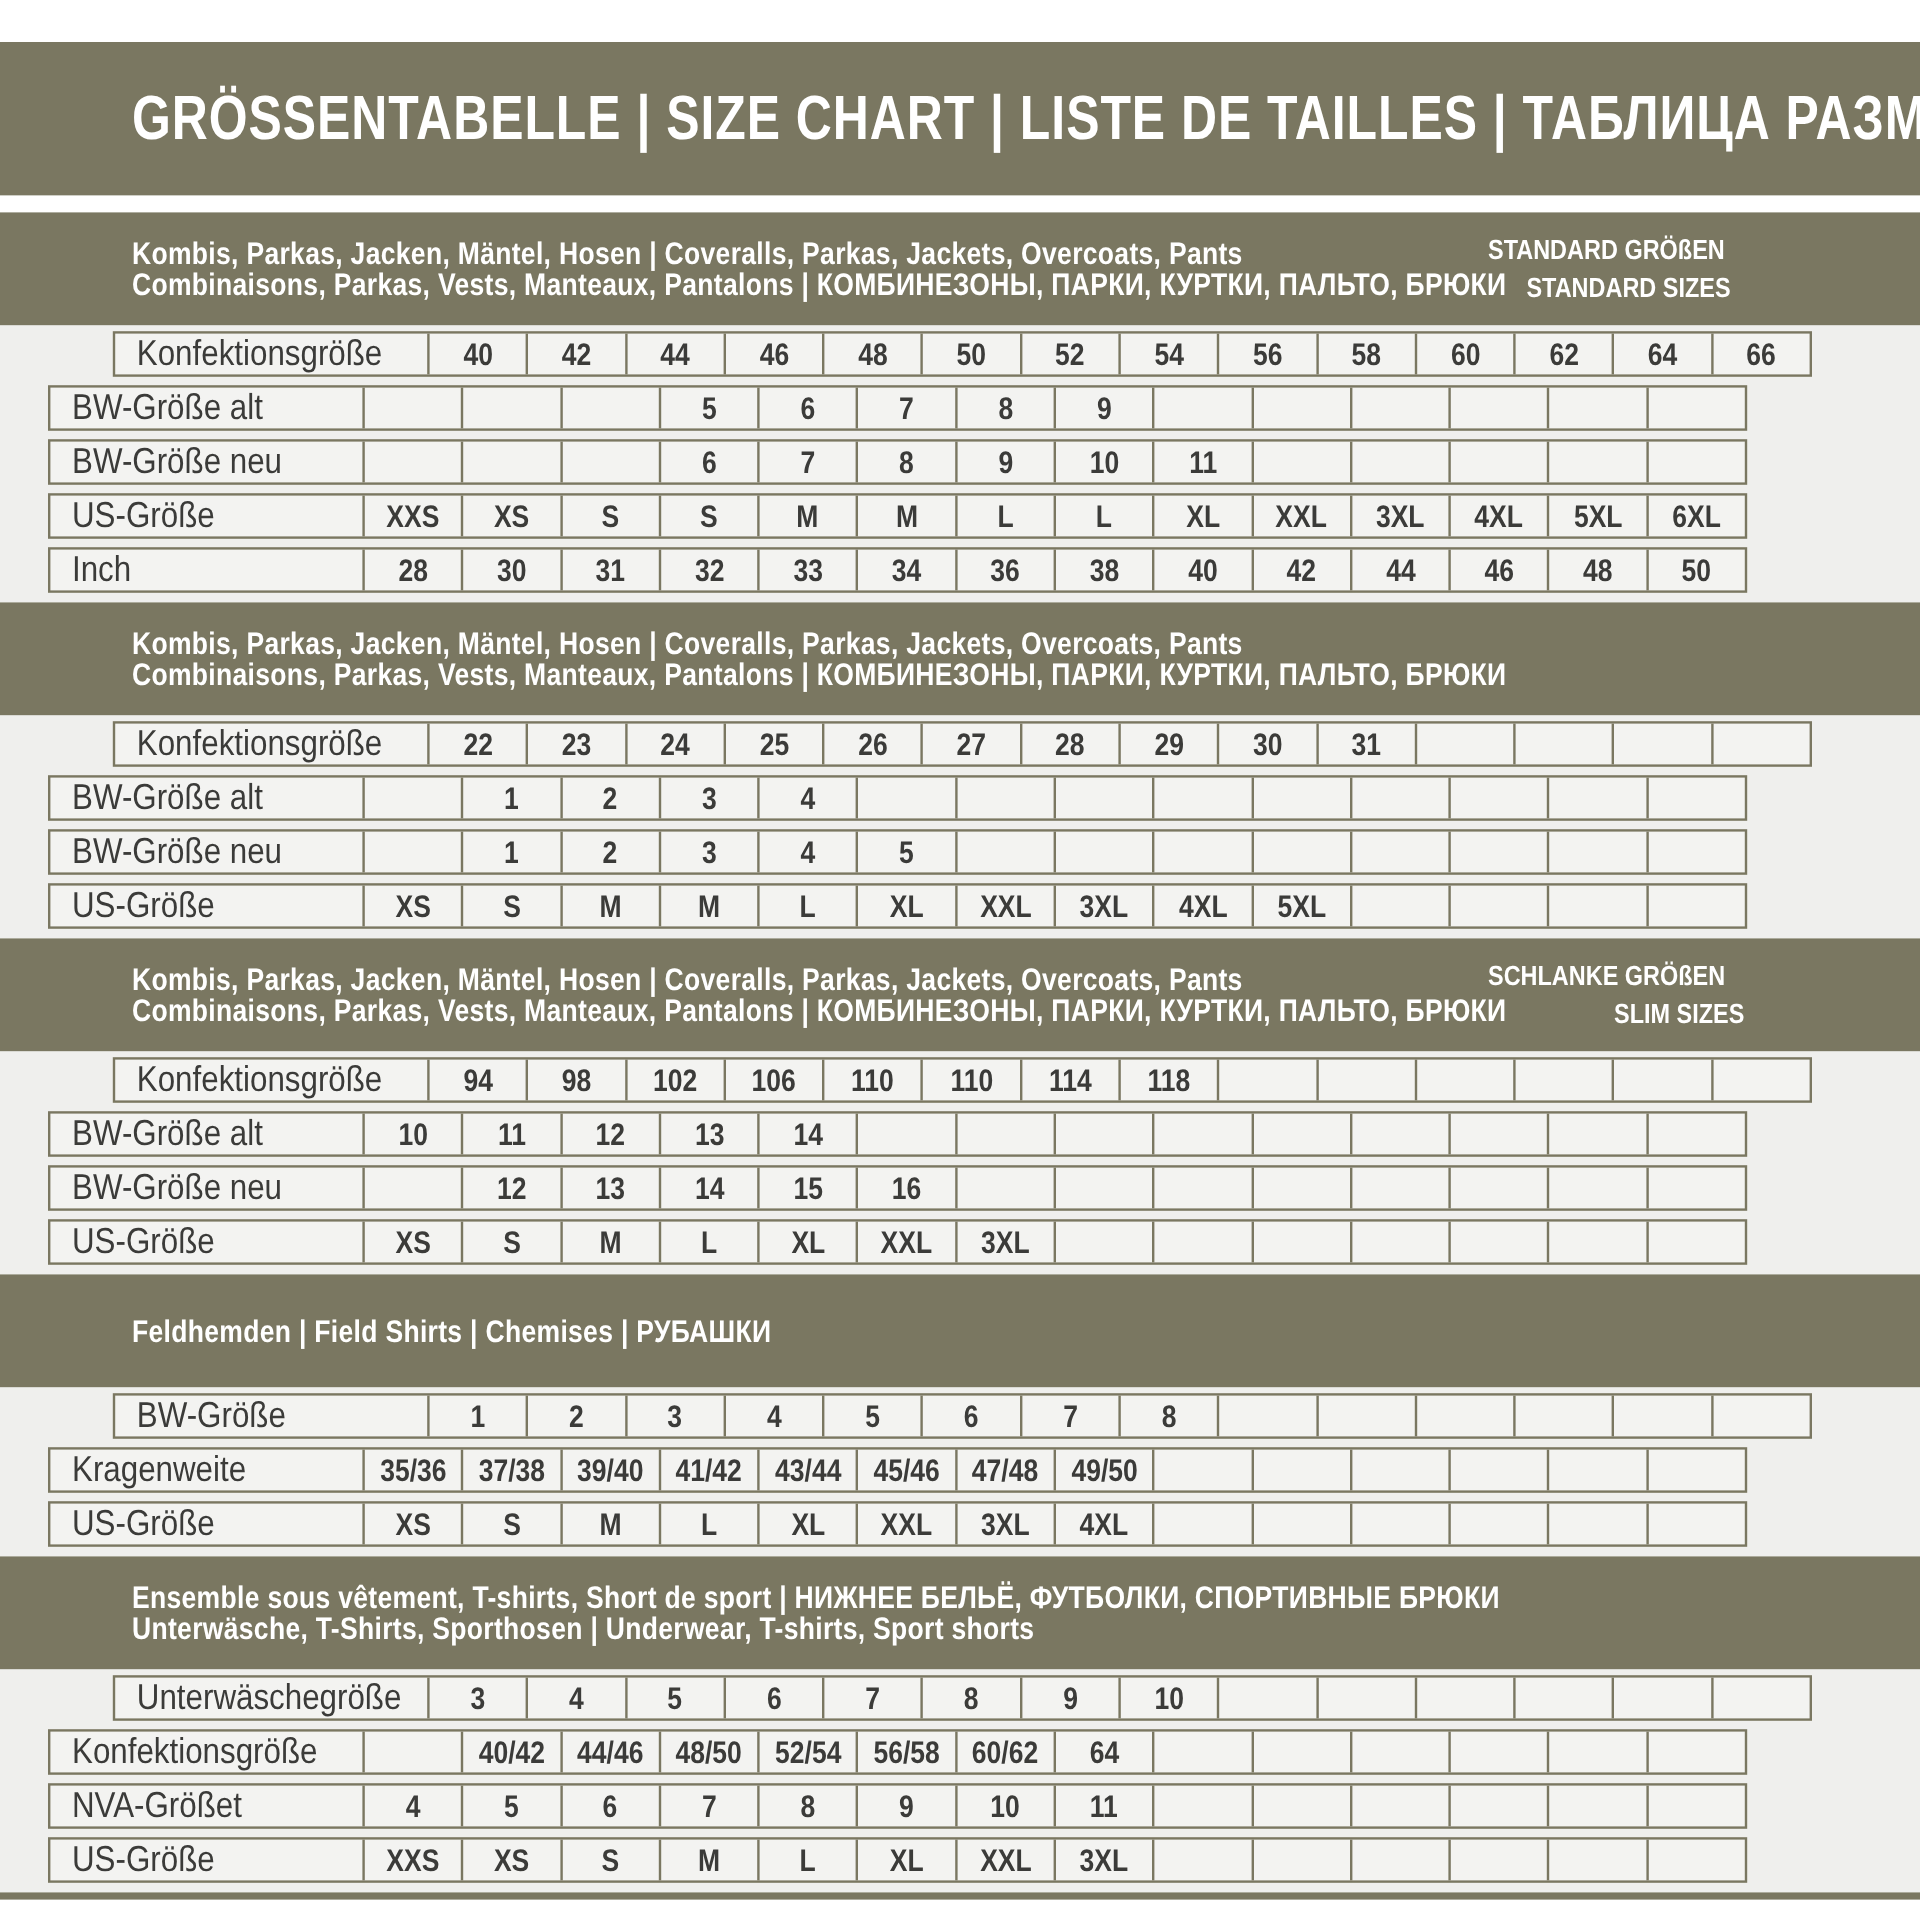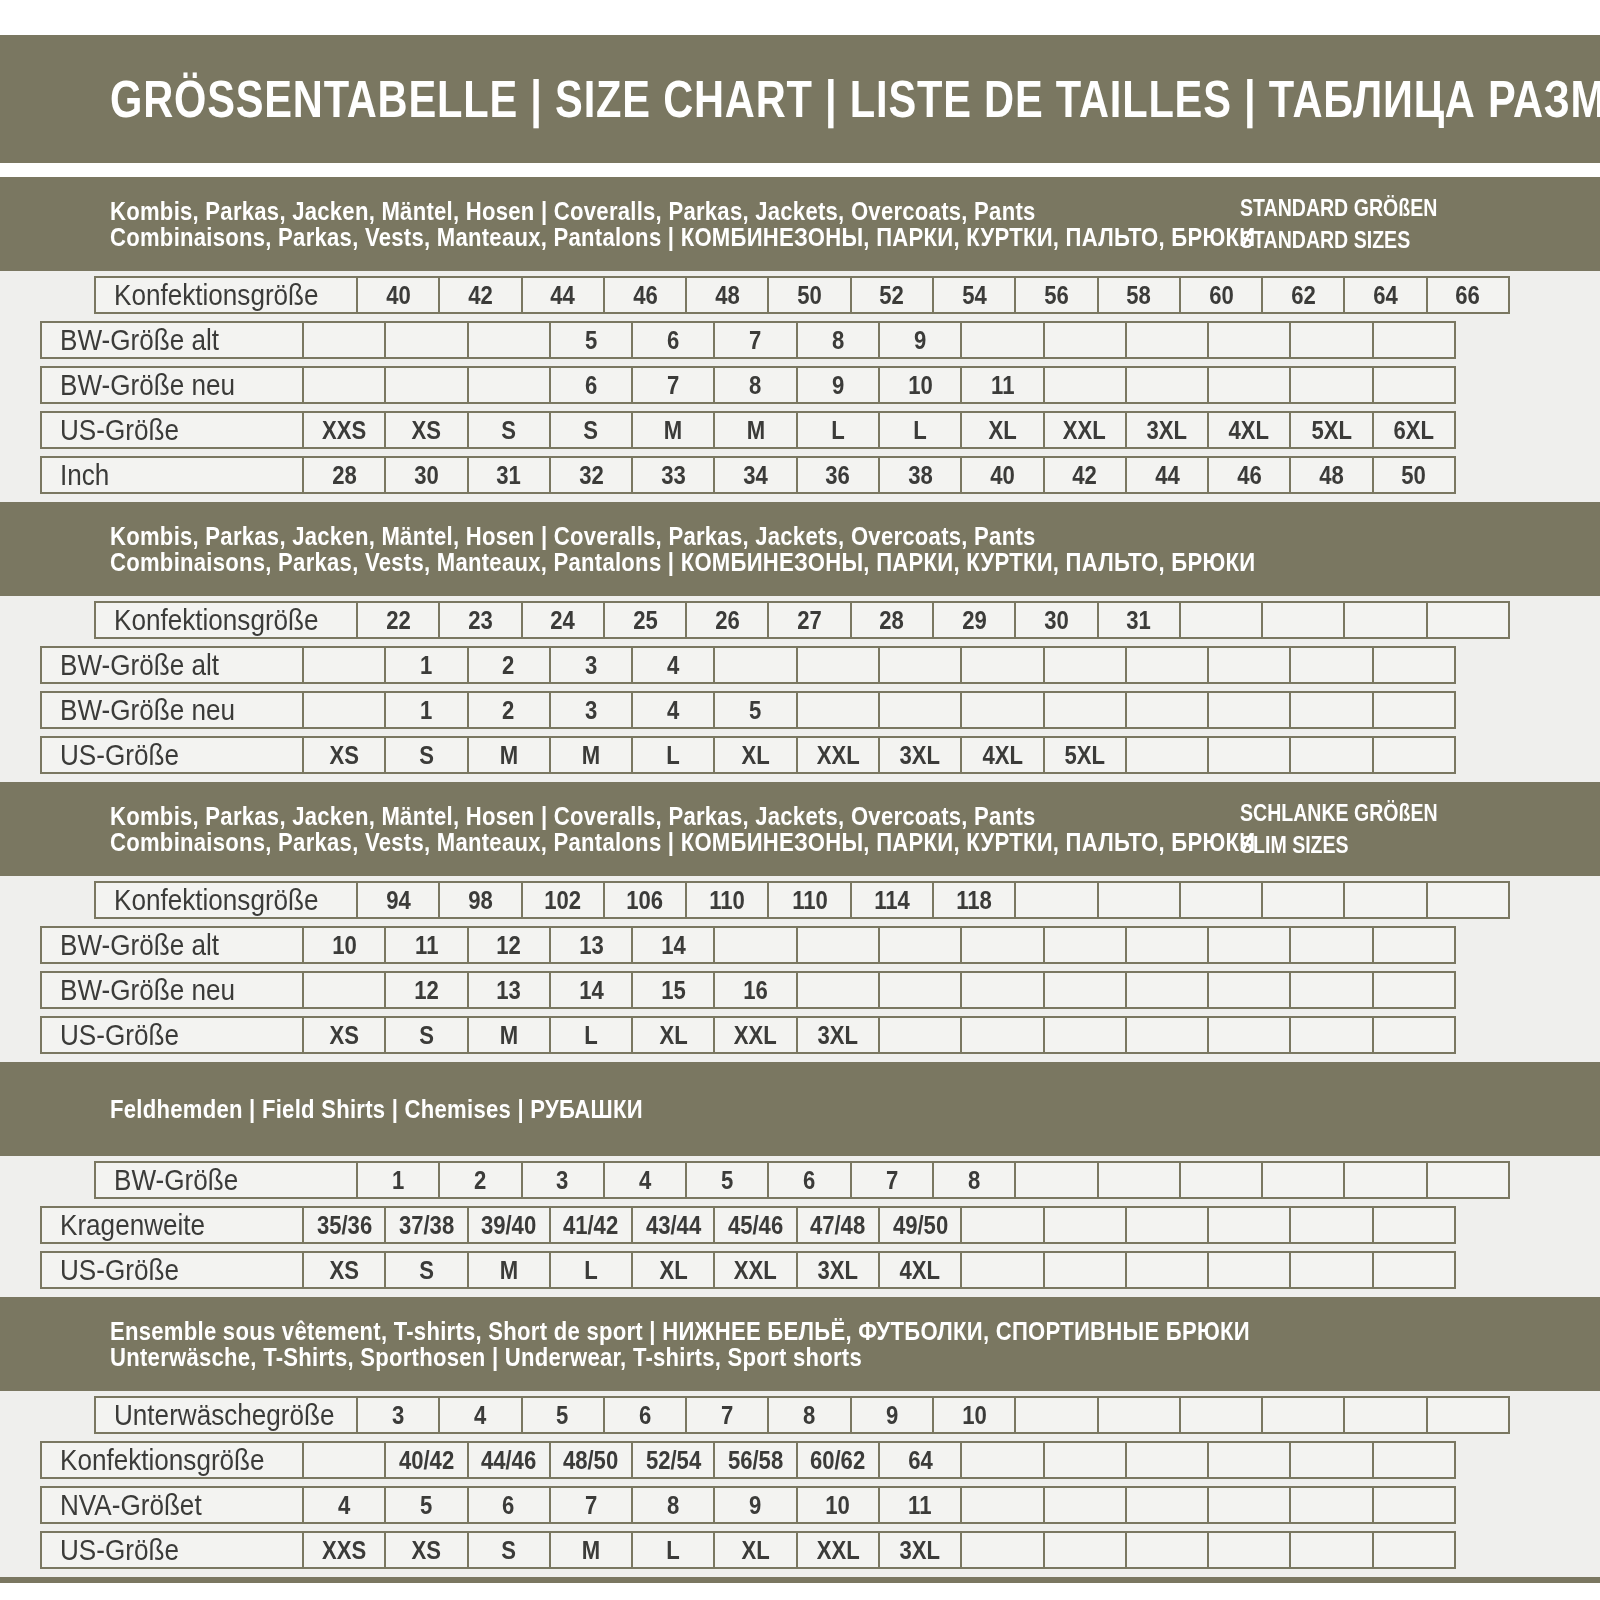--- a/index.html
+++ b/index.html
@@ -36,21 +36,21 @@
     position:relative;height:94px;background:var(--olive);
     display:flex;align-items:center;
   }
   .band-left{
     padding-left:110px;display:flex;flex-direction:column;
   }
   .band-line{color:var(--band-text);font-weight:bold;font-size:26px;line-height:1;}
   .band-line .cx{transform:scaleX(0.85);transform-origin:left center;letter-spacing:0.3px;}
   .band-right{
     position:absolute;left:1240px;top:50%;transform:translateY(-50%);
-    display:flex;flex-direction:column;gap:9px;
+    display:flex;flex-direction:column;gap:9px;align-items:flex-end;
   }
   .band-sub{color:var(--band-text);font-weight:bold;font-size:23px;line-height:1;}
   .band-sub .cx{transform:scaleX(0.85);transform-origin:left center;}
 
   
   .tbl{background:var(--table-bg);padding:5px 0 8px 0;}
   .t-row{
     display:grid;grid-template-columns:260px repeat(14,1fr);
     width:1416px;margin-left:94px;height:38px;
     border:2px solid var(--olive);background:var(--row-bg);

